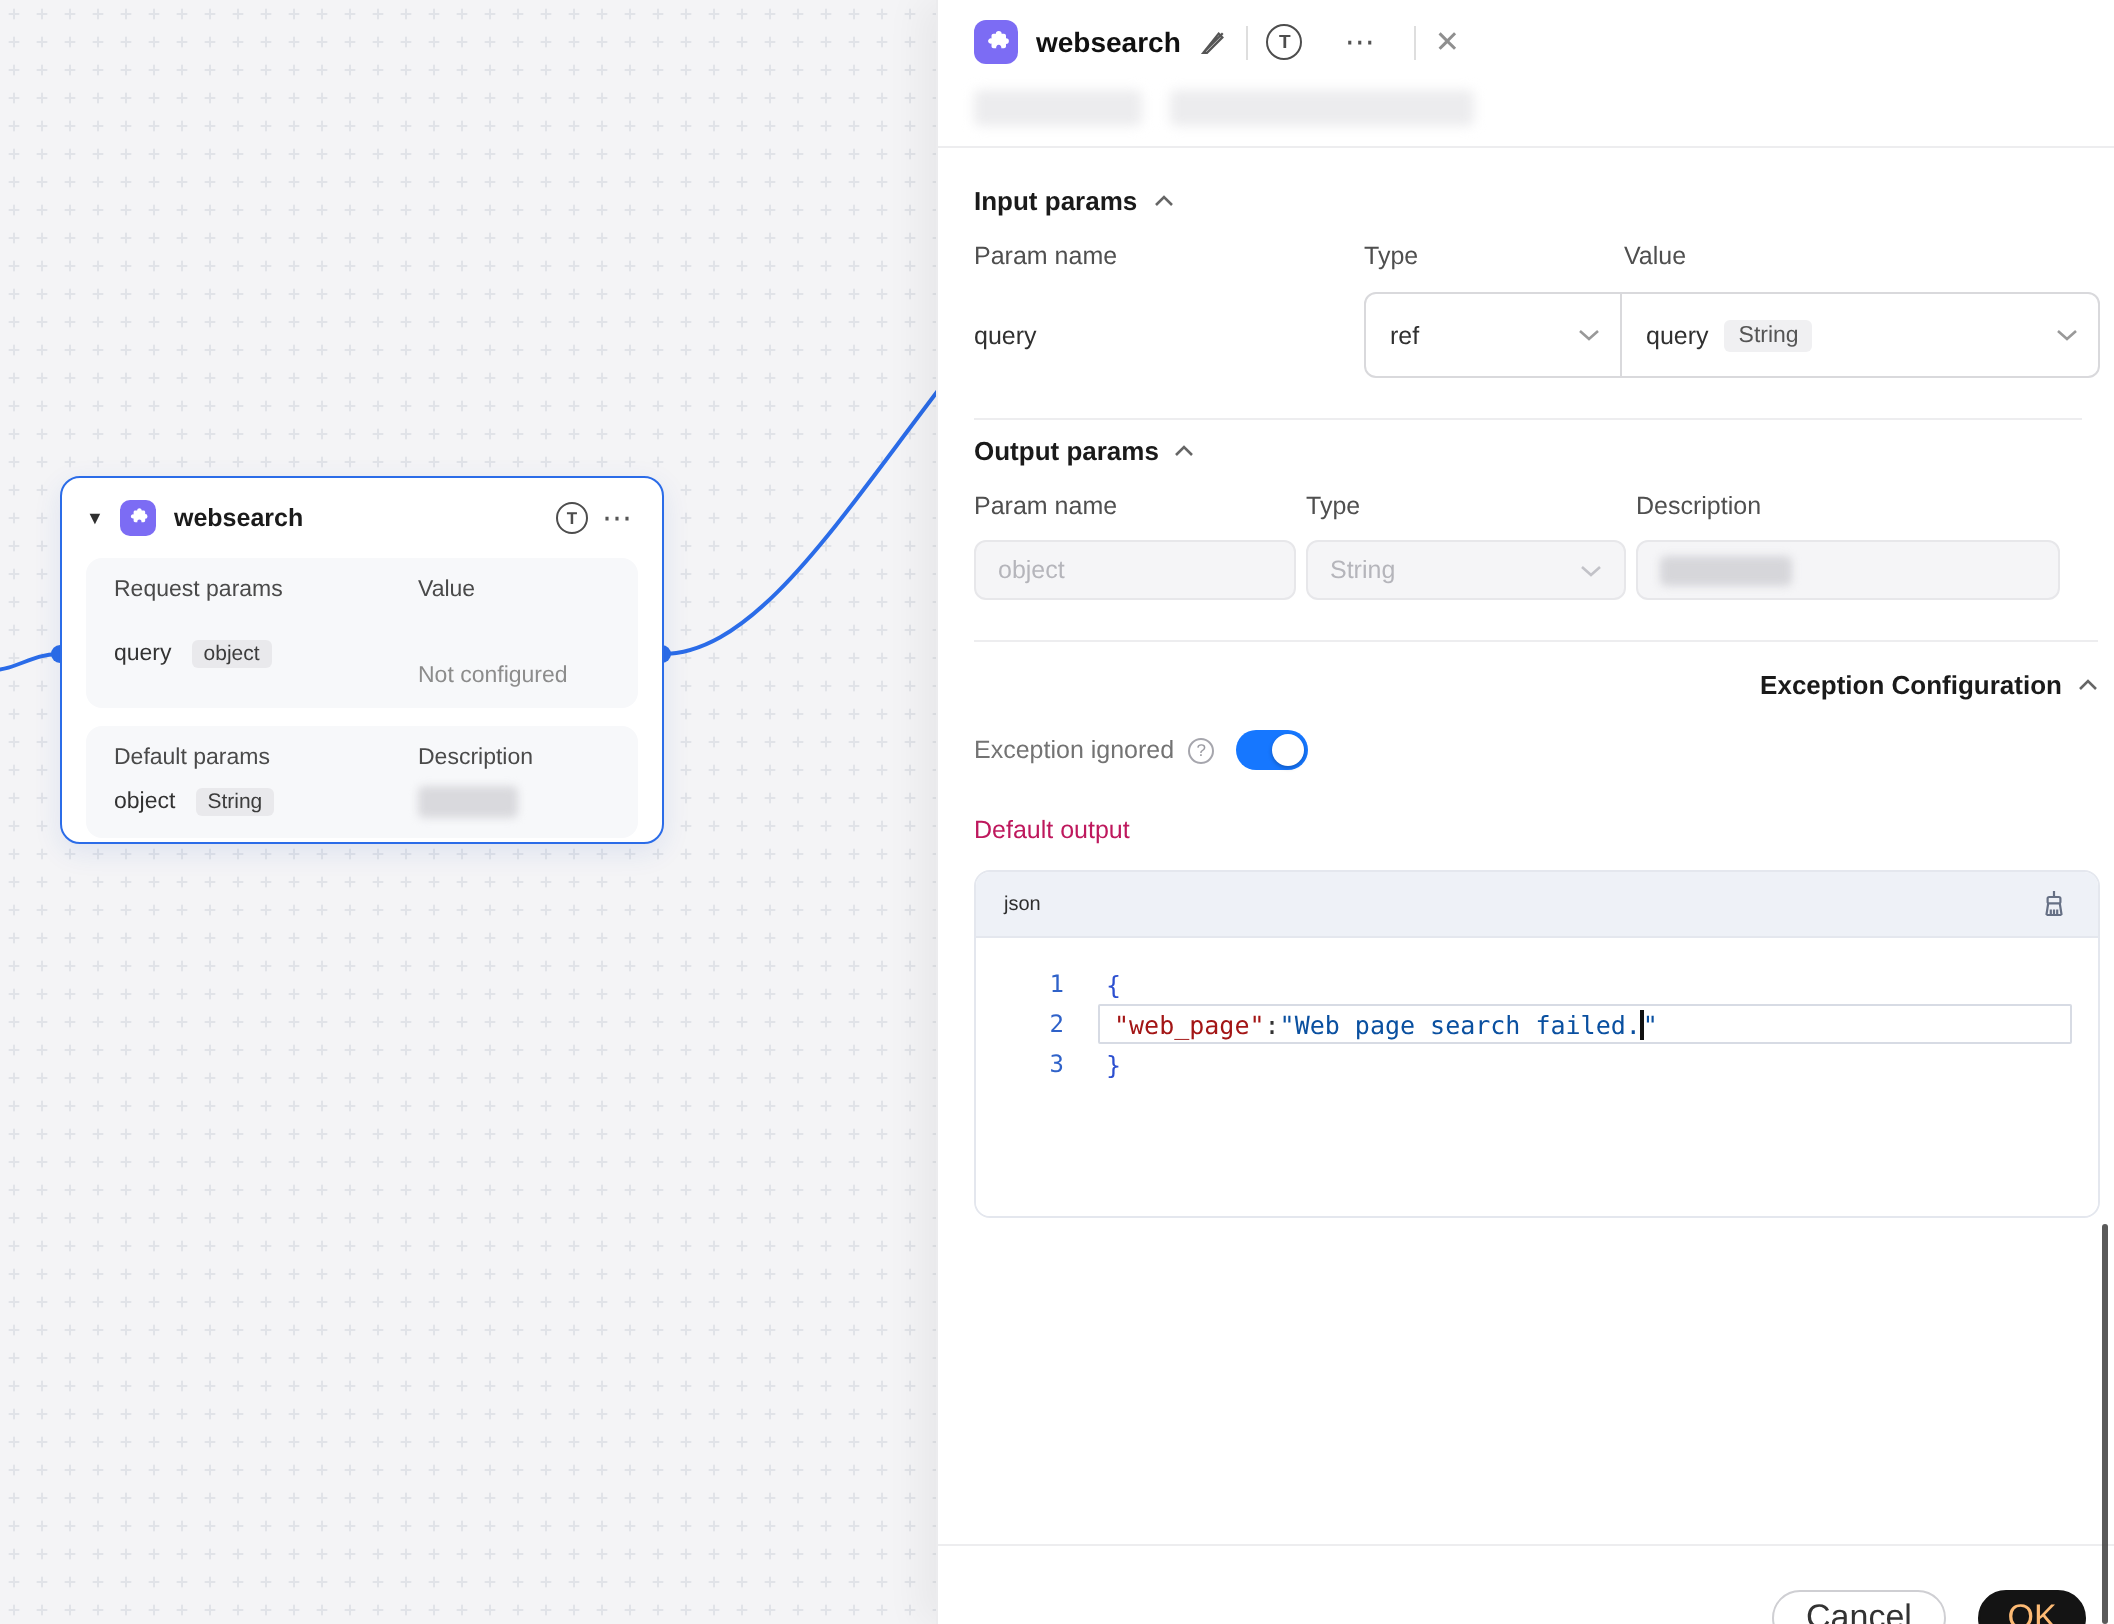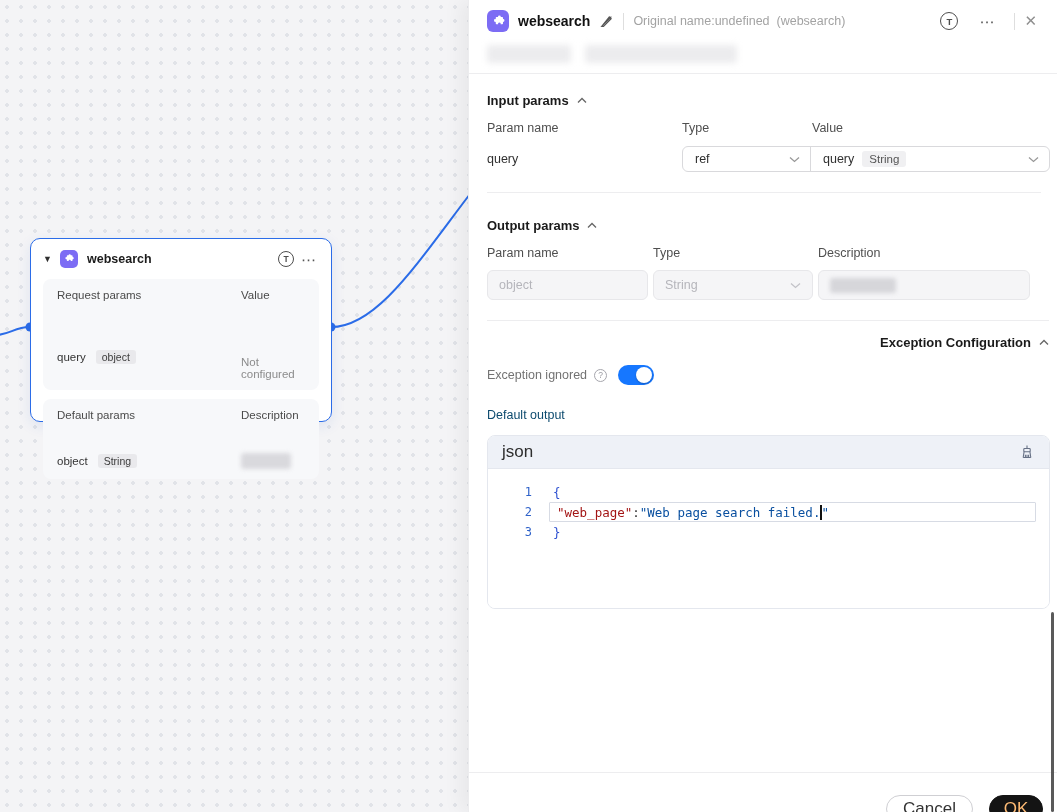--- a/index.html
+++ b/index.html
@@ -31,21 +31,21 @@
     width:18px; height:18px; border-radius:5px; background:#7c6cf4;
     display:flex; align-items:center; justify-content:center; flex:0 0 auto;
   }
   .p-icon { width:22px; height:22px; border-radius:6px; }
   .node-title { font-weight:bold; font-size:12.5px; color:#1b1b1b; flex:1 1 auto; margin-left:2px; }
   .circle-t { width:16px; height:16px; border:1.3px solid #4d4d4d; border-radius:50%;
     display:flex; align-items:center; justify-content:center; font-size:8.5px; font-weight:bold; color:#4d4d4d; }
   .node-more, .p-more { color:#555; font-size:15px; letter-spacing:1px; line-height:1; }
   .node-sec {
     margin:0 12px 9px 12px; background:#f7f8fa; border-radius:8px; padding:10px 14px;
-    display:grid; grid-template-columns:152px 1fr; row-gap:8px; font-size:11.5px;gap:32px;
+    display:grid; grid-template-columns:152px 1fr; row-gap:8px; font-size:11.5px;
   }
   .sec-h { color:#4a4a4a; }
   .sec-v { color:#333; display:flex; align-items:center; gap:10px; }
   .chip { background:#e9e9ec; border-radius:3px; padding:1px 6px; font-size:10.5px; color:#3c3c3c; }
   .muted { color:#8c8c8c;margin-top:23px; }
   .blur-blob { background:#d9d9dd; border-radius:3px; filter:blur(2px); }
 
   
   .panel {
     position:absolute; left:468px; top:0; width:589px; height:812px; background:#fff;
@@ -61,21 +61,21 @@
   .hdiv { height:1px; background:#ededef; margin:0; }
   .content-div { margin:0 8px 0 18px; }
   .p-body { padding:0 8px 0 18px; }
 
   .sec-title { display:flex; align-items:center; gap:8px; font-weight:bold; font-size:13px; color:#1a1a1a; }
   .col-label { font-size:12.5px; color:#4f4f4f; }
 
   .ip-labels { display:grid; grid-template-columns:195px 130px 1fr; margin-top:13px; }
   .ip-row { display:grid; grid-template-columns:195px 368px; margin-top:11px; align-items:center; }
   .param-name { font-size:12.5px; color:#303030; }
-  .sel-group { display:flex; border:1px solid #d9d9dc; border-radius:6px; height:26px; overflow:hidden; background:#fff; }
+  .sel-group { display:flex; border:1px solid #d9d9dc; border-radius:6px; height:43px; overflow:hidden; background:#fff; }
   .sel { display:flex; align-items:center; padding:0 10px 0 12px; gap:8px; font-size:12.5px; color:#303030; cursor:pointer; }
   .sel .grow { flex:1 1 auto; }
   .sel-ref { width:128px; border-right:1px solid #d9d9dc; }
   .sel-val { flex:1 1 auto; }
   .chev { flex:0 0 auto; }
   .tag { background:#f0f0f2; border-radius:3px; padding:2px 7px; font-size:11.5px; color:#555; }
 
   .op-labels { display:grid; grid-template-columns:166px 165px 1fr; margin-top:13px; }
   .op-row { display:flex; margin-top:10px; gap:5px; }
   .dis-box {
@@ -86,27 +86,27 @@
 
   .exc-row { display:flex; align-items:center; gap:7px; margin-top:15px; }
   .exc-label { font-size:12.5px; color:#737373; }
   .help { width:13px; height:13px; border:1px solid #a6a6ad; border-radius:50%; color:#9a9aa1;
     font-size:8.5px; display:flex; align-items:center; justify-content:center; }
   .toggle { width:36px; height:20px; border-radius:11px; background:#c9c9cf; position:relative; cursor:pointer; margin-left:4px; }
   .toggle[data-on="true"] { background:#1677ff; }
   .toggle .knob { position:absolute; top:2px; left:2px; width:16px; height:16px; border-radius:50%; background:#fff;
     box-shadow:0 1px 2px rgba(0,0,0,.25); transition:left .1s; }
   .toggle[data-on="true"] .knob { left:18px; }
-  .default-label { font-size:12.5px; color:#0c4a6e; margin-top:23px; }
+  .default-label { font-size:12.5px; color:#be185d; margin-top:23px; }
 
   
   .editor { margin-top:13px; border:1px solid #e4e7ee; border-radius:8px; overflow:hidden; width:563px; }
   .ed-head { height:33px; background:#eef1f7; border-bottom:1px solid #e4e7ee;
     display:flex; align-items:center; padding:0 14px; }
-  .ed-lang { font-size:17px; color:#2e2e2e; flex:1 1 auto; }
+  .ed-lang { font-size:10px; color:#2e2e2e; flex:1 1 auto; }
   .ed-body { background:#fff; height:139px; padding-top:13px; font-family:"DejaVu Sans Mono", monospace; font-size:12.5px; }
   .cl { display:flex; align-items:center; height:20px; }
   .ln { width:44px; text-align:right; color:#2f62c9; flex:0 0 auto; padding-right:0; font-size:12px; }
   .lc { margin-left:21px; white-space:pre; }
   .tok-brace { color:#2c4fd0; }
   .tok-key { color:#a31515; }
   .tok-colon { color:#333; }
   .tok-str { color:#0a50a0; }
   .active-line { margin-left:17px; flex:1 1 auto; margin-right:13px; border:1px solid #d7dbe4; background:#fff;
     height:20px; display:flex; align-items:center; border-radius:1px; }
@@ -180,21 +180,20 @@
           <path d="M9.2 4.6h1.9a2.3 2.3 0 1 1 4.6 0h1.9c.9 0 1.6.7 1.6 1.6v1.9a2.3 2.3 0 1 1 0 4.6v1.9c0 .9-.7 1.6-1.6 1.6h-2.2a2.1 2.1 0 1 0-4 0H9.2c-.9 0-1.6-.7-1.6-1.6v-2.2a2.1 2.1 0 1 1 0-4V6.2c0-.9.7-1.6 1.6-1.6z"></path>
         </svg>
       </span>
       <span class="p-title">websearch</span>
       <span class="icon-btn">
         <svg width="15" height="15" viewBox="0 0 16 16" fill="none" stroke="#555" stroke-width="1.2">
           <path d="M2.8 13.2 L11.2 4.8 l2-2 M11 3 l2 2 L4.8 13.2 H2.8 z"></path>
         </svg>
       </span>
       <span class="vdiv"></span>
-      <span class="p-sub">Original name:undefined  (websearch)</span>
       <span class="circle-t" style="width:18px;height:18px;font-size:9.5px;">T</span>
       <span class="p-more" style="margin-left:12px;">⋯</span>
       <span class="vdiv" style="margin-left:10px;"></span>
       <span class="p-close">✕</span>
     </div>
 
     <div class="p-blur-row">
       <span class="blur-blob" style="width:84px;height:18px;background:#ececee;filter:blur(3px);"></span>
       <span class="blur-blob" style="width:152px;height:18px;background:#ececee;filter:blur(3px);"></span>
     </div>
@@ -229,21 +228,21 @@
             <span class="grow"></span>
             <svg class="chev" width="11" height="7" viewBox="0 0 11 7">
               <polyline points="1,1.5 5.5,5.5 10,1.5" fill="none" stroke="#999" stroke-width="1.3"></polyline>
             </svg>
           </div>
         </div>
       </div>
 
       <div class="hdiv content-div" style="margin-top:20px; margin-left:0;"></div>
 
-      <div class="sec-title" style="margin-top:25px;align-items:center;">
+      <div class="sec-title" style="margin-top:8px;align-items:center;">
         <span>Output params</span>
         <svg width="10" height="7" viewBox="0 0 10 7">
           <polyline points="1,5.5 5,1.5 9,5.5" fill="none" stroke="#666" stroke-width="1.3"></polyline>
         </svg>
       </div>
       <div class="op-labels">
         <span class="col-label">Param name</span>
         <span class="col-label">Type</span>
         <span class="col-label">Description</span>
       </div>

